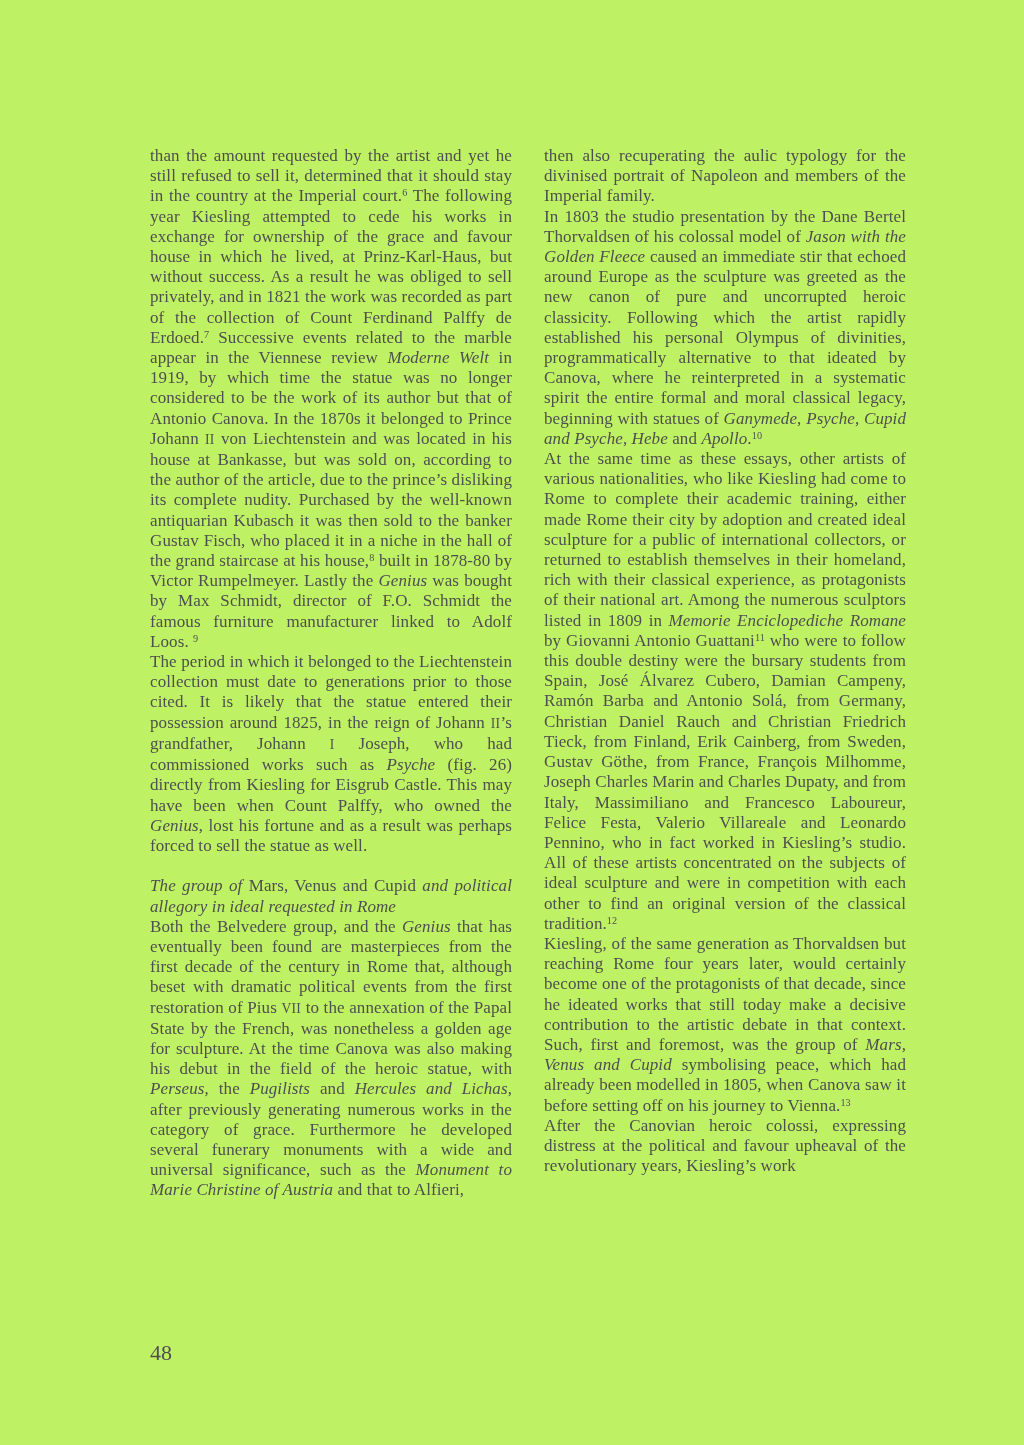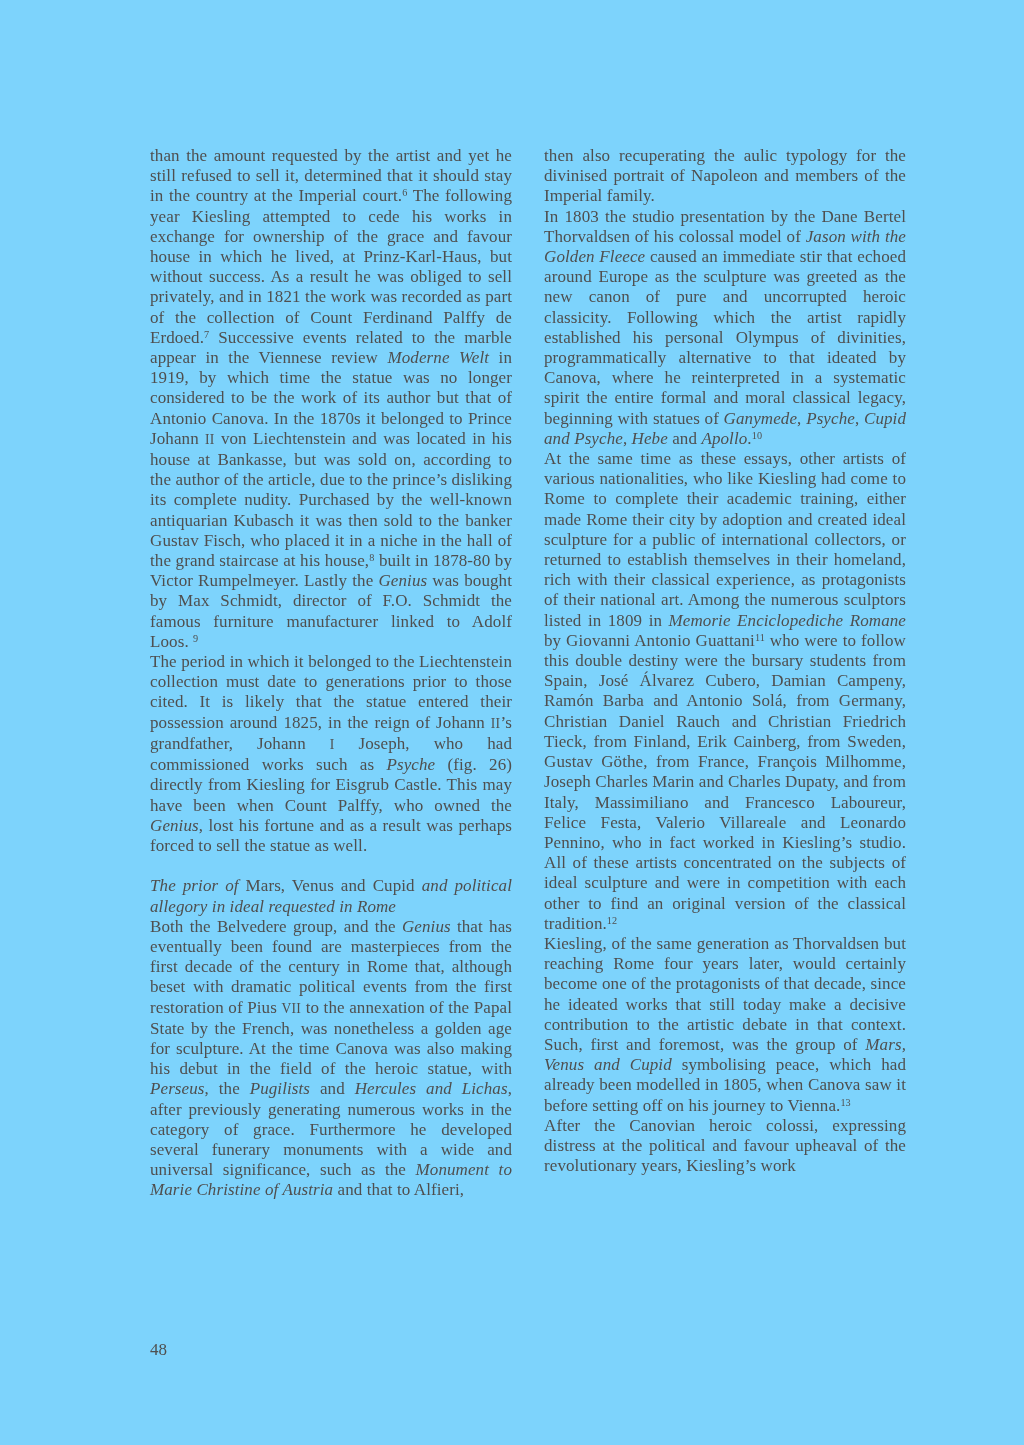--- a/index.html
+++ b/index.html
@@ -1,20 +1,20 @@
 <!DOCTYPE html>
 <html><head>
 <meta charset="utf-8">
 <style>
   html, body { margin: 0; padding: 0; background: #ffffff; }
   .page {
     position: relative;
     width: 1024px;
     height: 1445px;
-    background: #7dd3fc;
+    background: #bef264;
     font-family: "Liberation Serif", "DejaVu Serif", serif;
     color: #4f4f4f;
     overflow: hidden;
   }
   .columns {
     position: absolute;
     left: 150px;
     top: 146px;
     display: flex;
     gap: 32px;
@@ -35,35 +35,35 @@
     font-size: 0.6em;
     vertical-align: 0.45em;
     line-height: 0;
   }
   .sc { font-size: 0.8em; letter-spacing: 0.3px; }
   .spacer { height: 20.2px; }
   .page-number {
     position: absolute;
     left: 150px;
     top: 1340px;
-    font-size: 17px;
+    font-size: 22px;
     color: #4f4f4f;
     text-align: right;
   }
 </style>
 </head>
 <body>
 
 <div class="page">
   <div class="columns">
     <div class="column">
         <p class="para"><span>than the amount requested by the artist and yet he still refused to sell it, determined that it should stay in the country at the Imperial court.</span><span class="sup">6</span><span> The following year Kiesling attempted to cede his works in exchange for ownership of the grace and favour house in which he lived, at Prinz-Karl-Haus, but without success. As a result he was obliged to sell privately, and in 1821 the work was recorded as part of the collection of Count Ferdinand Palffy de Erdoed.</span><span class="sup">7</span><span> Successive events related to the marble appear in the Viennese review </span><span class="it">Moderne Welt</span><span> in 1919, by which time the statue was no longer considered to be the work of its author but that of Antonio Canova. In the 1870s it belonged to Prince Johann </span><span class="sc">II</span><span> von Liechtenstein and was located in his house at Bankasse, but was sold on, according to the author of the article, due to the prince’s disliking its complete nudity. Purchased by the well-known antiquarian Kubasch it was then sold to the banker Gustav Fisch, who placed it in a niche in the hall of the grand staircase at his house,</span><span class="sup">8</span><span> built in 1878-80 by Victor Rumpelmeyer. Lastly the </span><span class="it">Genius</span><span> was bought by Max Schmidt, director of F.O. Schmidt the famous furniture manufacturer linked to Adolf Loos. </span><span class="sup">9</span></p>
         <p class="para"><span>The period in which it belonged to the Liechtenstein collection must date to generations prior to those cited. It is likely that the statue entered their possession around 1825, in the reign of Johann </span><span class="sc">II</span><span>’s grandfather, Johann </span><span class="sc">I</span><span> Joseph, who had commissioned works such as </span><span class="it">Psyche</span><span> (fig. 26) directly from Kiesling for Eisgrub Castle. This may have been when Count Palffy, who owned the </span><span class="it">Genius</span><span>, lost his fortune and as a result was perhaps forced to sell the statue as well.</span></p>
         <div class="spacer"></div>
-        <p class="heading"><span class="it">The prior of </span><span>Mars, Venus and Cupid</span><span class="it"> and political allegory in ideal requested in Rome</span></p>
+        <p class="heading"><span class="it">The group of </span><span>Mars, Venus and Cupid</span><span class="it"> and political allegory in ideal requested in Rome</span></p>
         <p class="para"><span>Both the Belvedere group, and the </span><span class="it">Genius</span><span> that has eventually been found are masterpieces from the first decade of the century in Rome that, although beset with dramatic political events from the first restoration of Pius </span><span class="sc">VII</span><span> to the annexation of the Papal State by the French, was nonetheless a golden age for sculpture. At the time Canova was also making his debut in the field of the heroic statue, with </span><span class="it">Perseus</span><span>, the </span><span class="it">Pugilists</span><span> and </span><span class="it">Hercules and Lichas</span><span>, after previously generating numerous works in the category of grace. Furthermore he developed several funerary monuments with a wide and universal significance, such as the </span><span class="it">Monument to Marie Christine of Austria</span><span> and that to Alfieri,</span></p>
       </div>
     <div class="column">
         <p class="para"><span>then also recuperating the aulic typology for the divinised portrait of Napoleon and members of the Imperial family.</span></p>
         <p class="para"><span>In 1803 the studio presentation by the Dane Bertel Thorvaldsen of his colossal model of </span><span class="it">Jason with the Golden Fleece</span><span> caused an immediate stir that echoed around Europe as the sculpture was greeted as the new canon of pure and uncorrupted heroic classicity. Following which the artist rapidly established his personal Olympus of divinities, programmatically alternative to that ideated by Canova, where he reinterpreted in a systematic spirit the entire formal and moral classical legacy, beginning with statues of </span><span class="it">Ganymede</span><span>, </span><span class="it">Psyche</span><span>, </span><span class="it">Cupid and Psyche</span><span>, </span><span class="it">Hebe</span><span> and </span><span class="it">Apollo</span><span>.</span><span class="sup">10</span></p>
         <p class="para"><span>At the same time as these essays, other artists of various nationalities, who like Kiesling had come to Rome to complete their academic training, either made Rome their city by adoption and created ideal sculpture for a public of international collectors, or returned to establish themselves in their homeland, rich with their classical experience, as protagonists of their national art. Among the numerous sculptors listed in 1809 in </span><span class="it">Memorie Enciclopediche Romane</span><span> by Giovanni Antonio Guattani</span><span class="sup">11</span><span> who were to follow this double destiny were the bursary students from Spain, José Álvarez Cubero, Damian Campeny, Ramón Barba and Antonio Solá, from Germany, Christian Daniel Rauch and Christian Friedrich Tieck, from Finland, Erik Cainberg, from Sweden, Gustav Göthe, from France, François Milhomme, Joseph Charles Marin and Charles Dupaty, and from Italy, Massimiliano and Francesco Laboureur, Felice Festa, Valerio Villareale and Leonardo Pennino, who in fact worked in Kiesling’s studio. All of these artists concentrated on the subjects of ideal sculpture and were in competition with each other to find an original version of the classical tradition.</span><span class="sup">12</span></p>
         <p class="para"><span>Kiesling, of the same generation as Thorvaldsen but reaching Rome four years later, would certainly become one of the protagonists of that decade, since he ideated works that still today make a decisive contribution to the artistic debate in that context. Such, first and foremost, was the group of </span><span class="it">Mars, Venus and Cupid</span><span> symbolising peace, which had already been modelled in 1805, when Canova saw it before setting off on his journey to Vienna.</span><span class="sup">13</span></p>
         <p class="para"><span>After the Canovian heroic colossi, expressing distress at the political and favour upheaval of the revolutionary years, Kiesling’s work</span></p>
       </div>
   </div>

